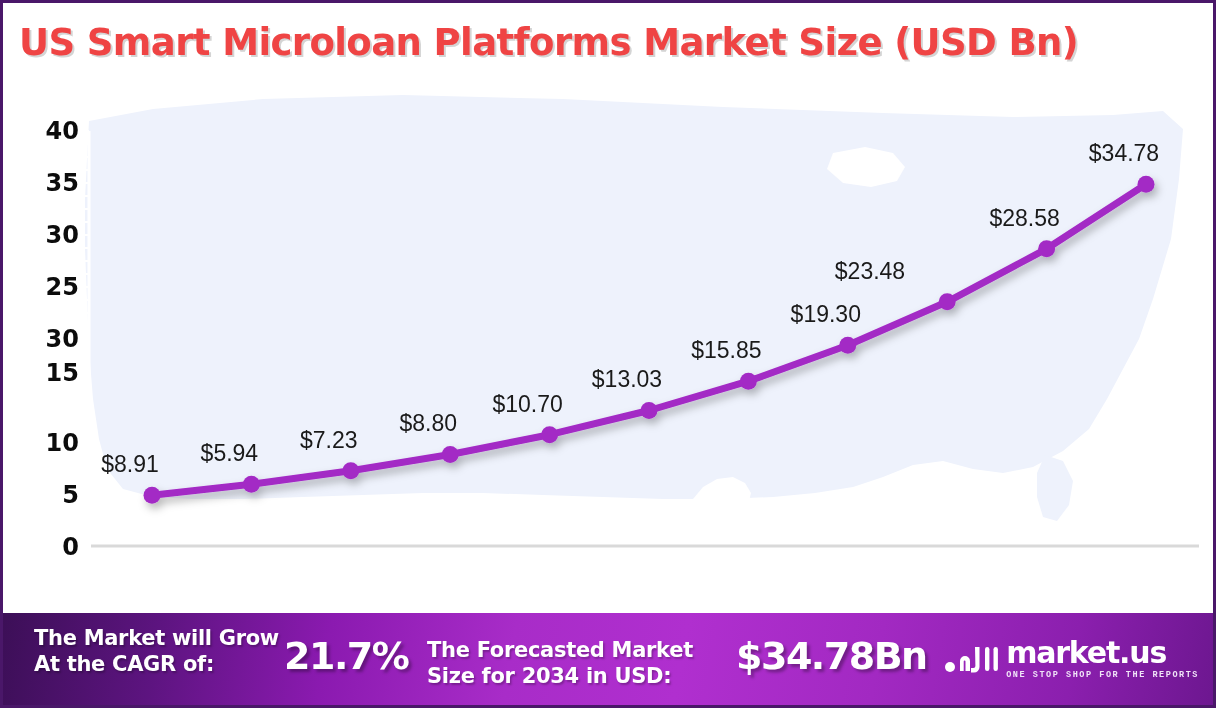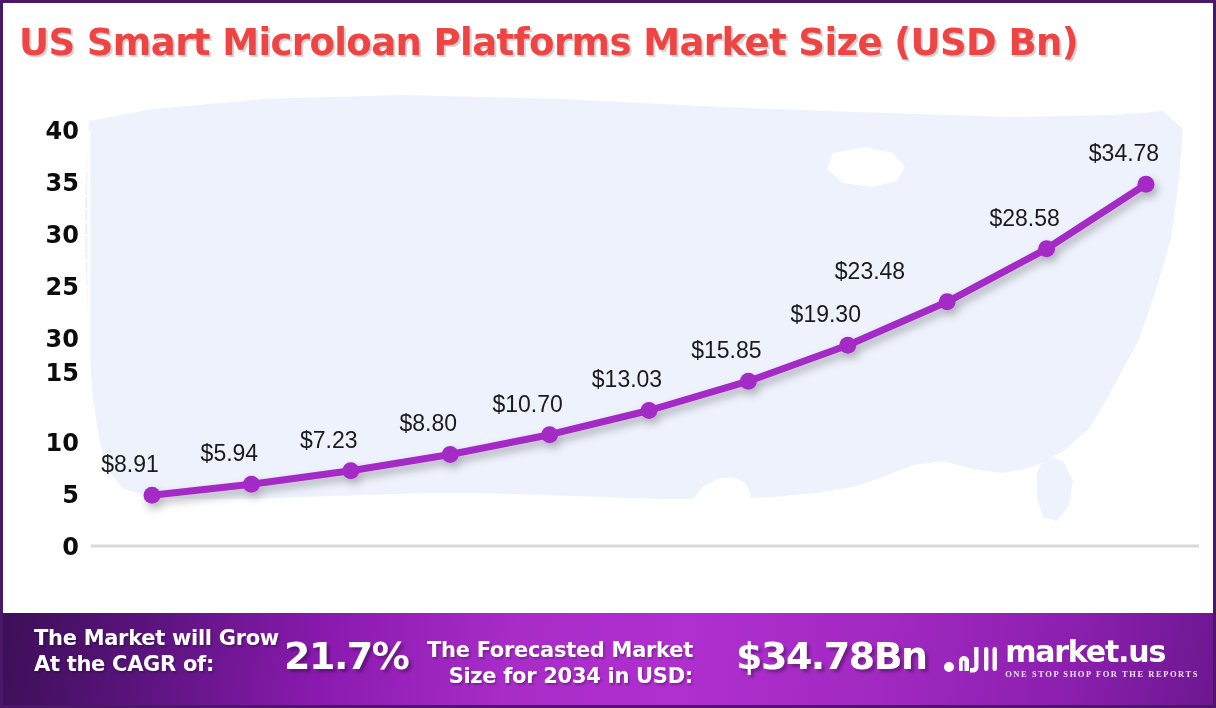--- a/index.html
+++ b/index.html
@@ -157,43 +157,44 @@
     font-weight: bold;
     color: #ffffff;
     letter-spacing: -1.5px;
     line-height: 50px;
     text-shadow: 3px 3px 3px rgba(0,0,0,0.3);
     white-space: nowrap;
   }
 
   #cagr-caption { position: absolute; left: 16px; top: 12px; margin-left: 15px; }
   #cagr-value   { position: absolute; left: 281px; top: 18px; }
-  #fc-caption   { position: absolute; left: 424px; top: 24px; text-align: right; }
+  #fc-caption   { position: absolute; left: 424px; top: 24px; }
   #fc-value     { position: absolute; left: 733px; top: 18px; }
 
   
   #logo-block {
     position: absolute;
     right: 14px;
     top: 24px;
     display: flex;
+    align-items: center;
     gap: 0;
   }
   #logo-mark { width: 62px; height: 44px; flex: 0 0 auto; }
   #logo-word-wrap { display: flex; flex-direction: column; }
   #logo-word {
     font-family: "DejaVu Sans", sans-serif;
     font-size: 30px;
     font-weight: bold;
     color: #ffffff;
     letter-spacing: -1.2px;
     line-height: 30px;
   }
   #logo-tag {
-    font-family: Liberation Serif, serif;
+    font-family: Liberation Mono, monospace;
     font-size: 8.5px;
     font-weight: bold;
     color: #f0e3f8;
     letter-spacing: 1.55px;
     line-height: 12px;
     margin-top: 1px;
   }
 </style>
 </head>
 <body>

